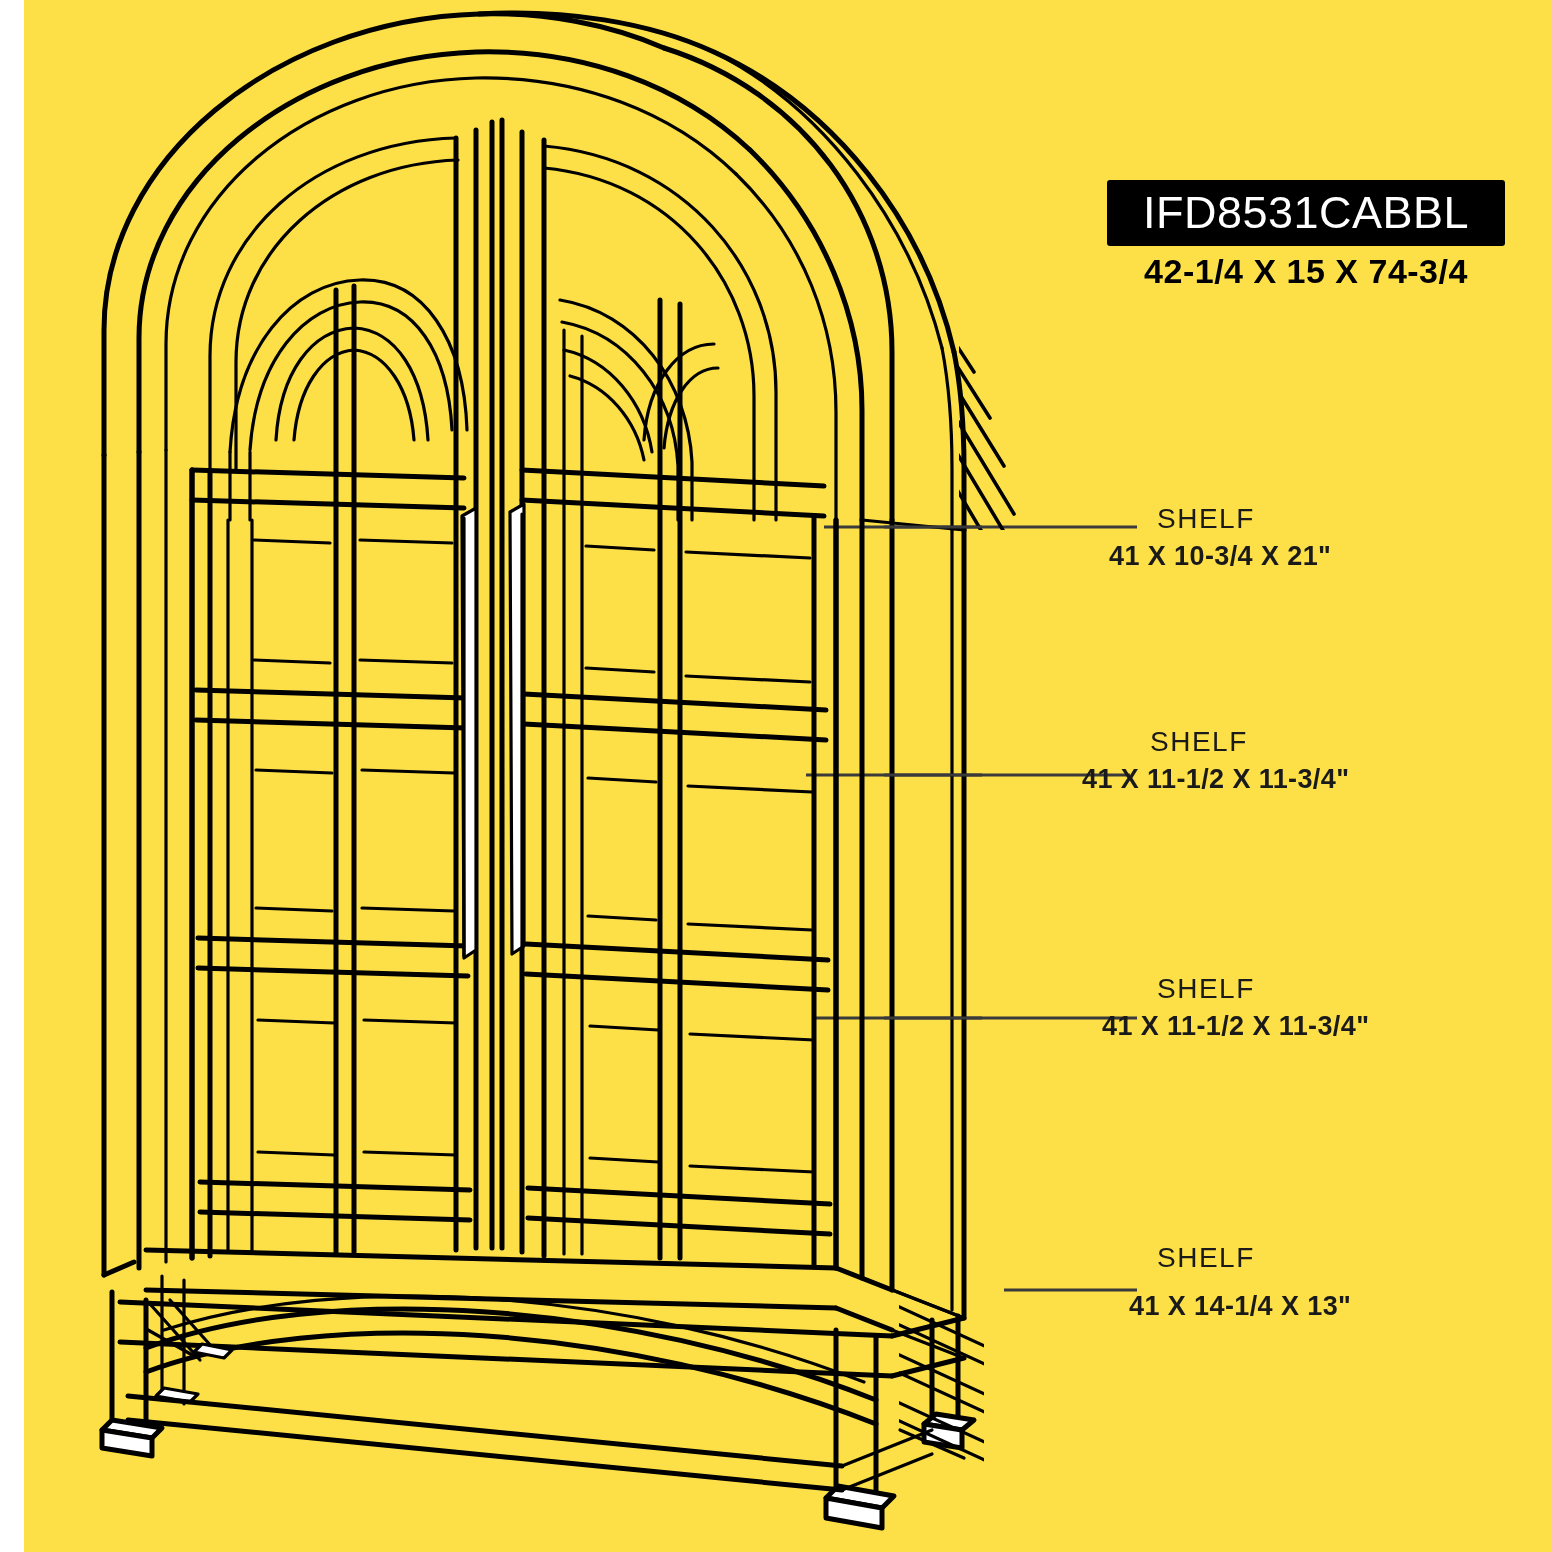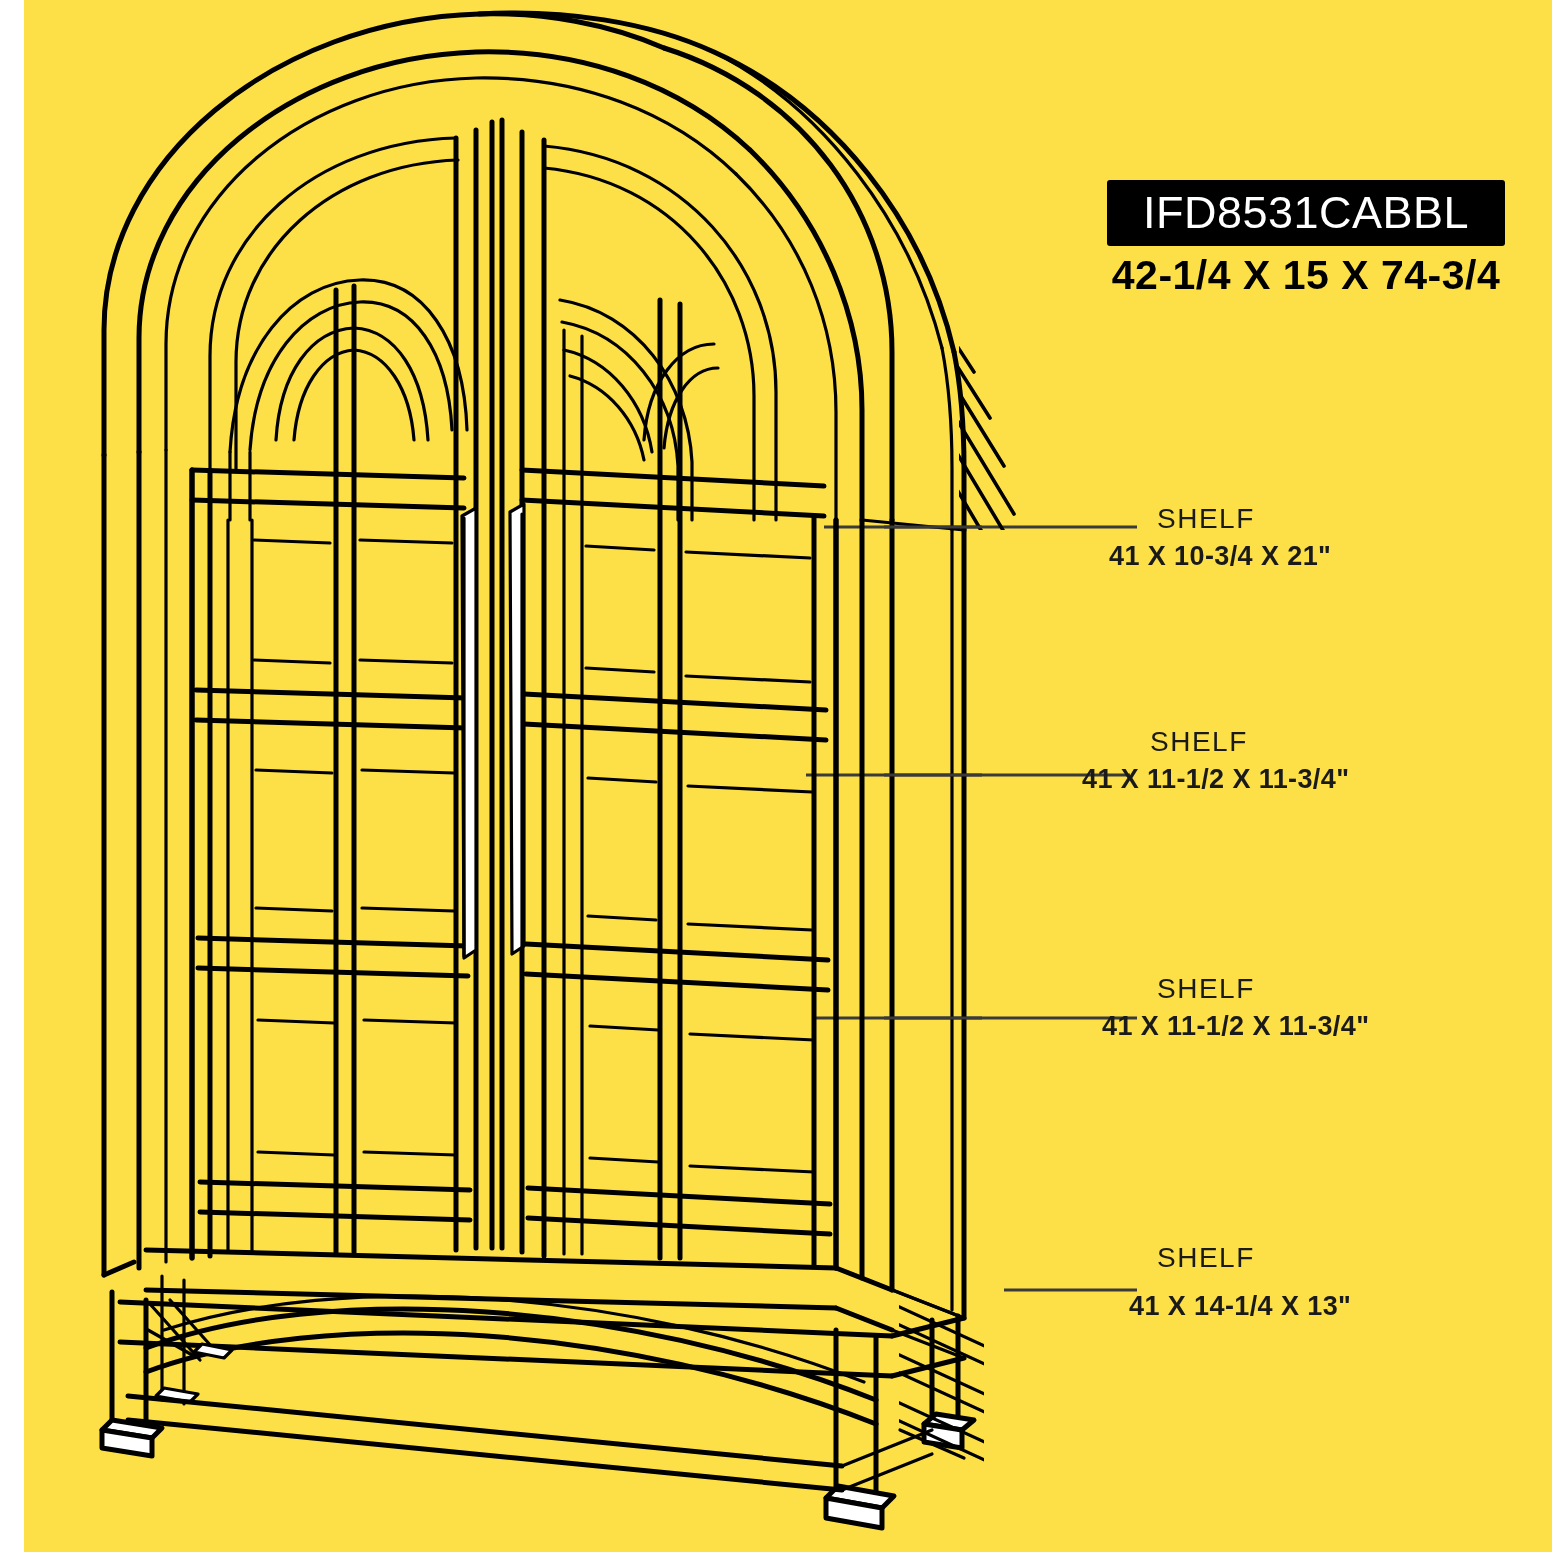--- a/index.html
+++ b/index.html
@@ -78,21 +78,21 @@
     letter-spacing: 0.5px;
   }
   #product-dims {
     position: absolute;
     left: 1069px;
     top: 252px;
     width: 426px;
     text-align: center;
     color: #000000;
     font-family: "Liberation Sans", sans-serif;
-    font-size: 41px;
+    font-size: 34px;
     font-weight: bold;
     letter-spacing: 0.5px;
     white-space: nowrap;
   }
 </style>
 </head>
 <body>
 
 <div id="page">
 

